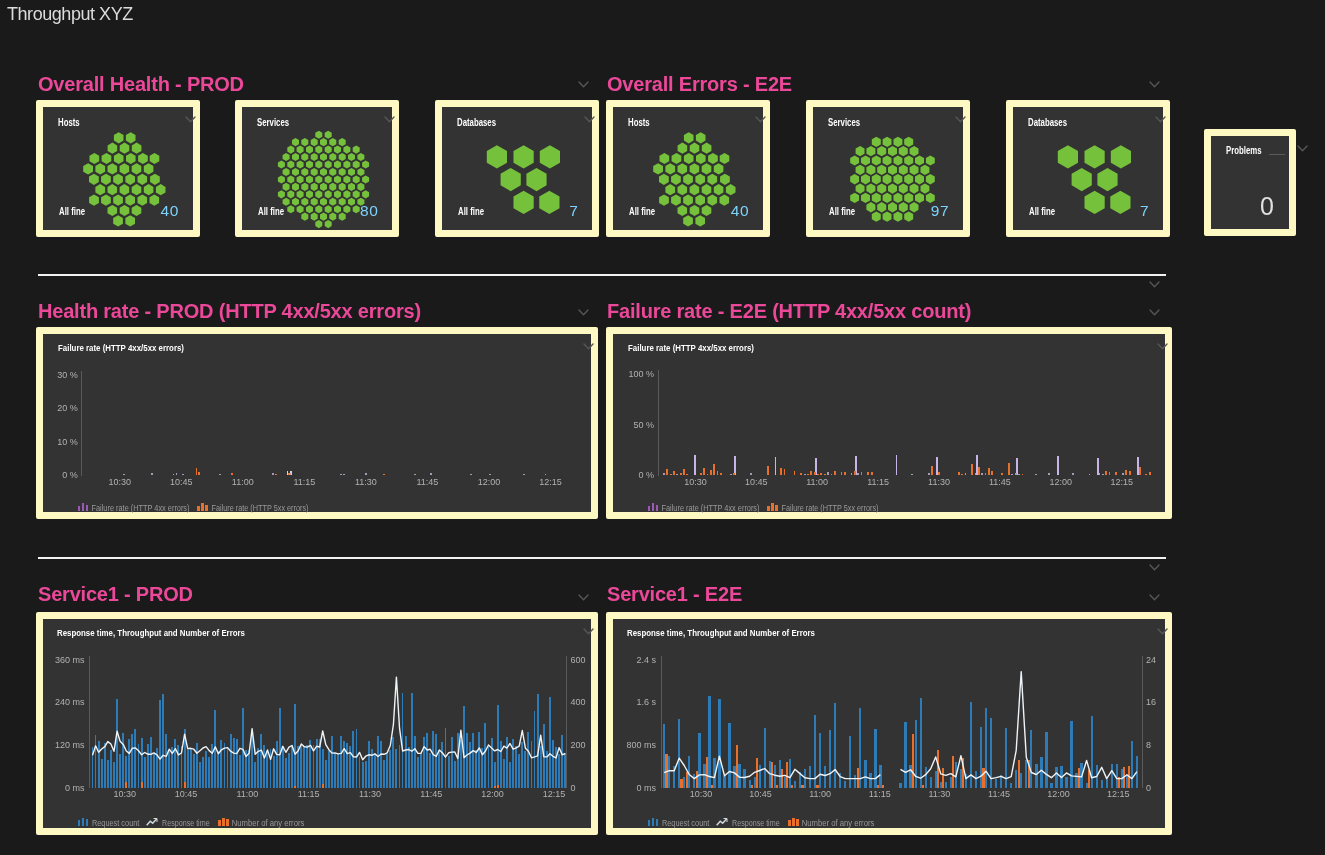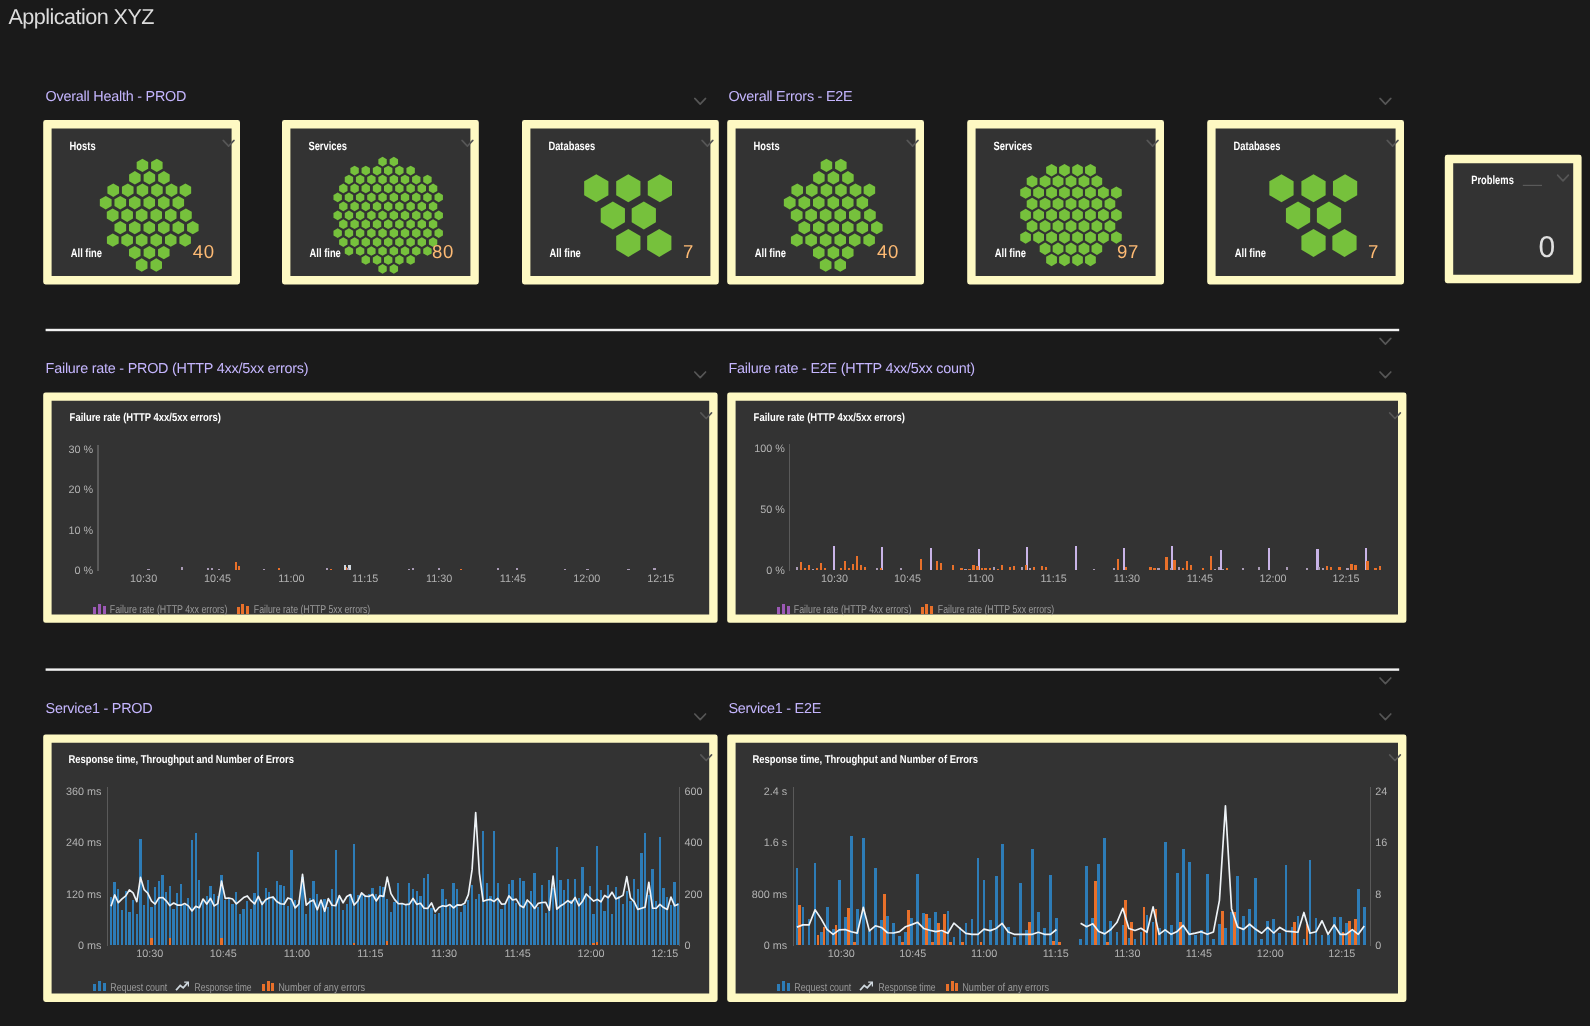--- a/index.html
+++ b/index.html
@@ -1,22 +1,22 @@
 <!DOCTYPE html>
 <html><head><meta charset="utf-8"><style>
 html,body{margin:0;padding:0;width:1325px;height:855px;background:#1a1a1a;overflow:hidden}
 body{font-family:"Liberation Sans",sans-serif;position:relative}
 .abs{position:absolute}
 .tile{position:absolute;background:#333333;border:7px solid #fef9c3;border-radius:2px;box-sizing:border-box}
-.sec{position:absolute;color:#c4b5fd;font-size:12px;font-weight:normal;letter-spacing:-0.2px;white-space:nowrap}
+.sec{position:absolute;color:#ec4899;font-size:20px;font-weight:bold;letter-spacing:-0.2px;white-space:nowrap}
 .tt{position:absolute;color:#ffffff;font-size:10px;font-weight:bold;transform:scaleX(0.78);transform-origin:left top;white-space:nowrap}
-.num{position:absolute;color:#fdba74;font-size:15.5px;letter-spacing:0.6px}
+.num{position:absolute;color:#7dd3fc;font-size:15.5px;letter-spacing:0.6px}
 .sep{position:absolute;height:2.4px;background:#f2f2f2}
 </style></head><body>
-<div class="abs" style="left:7px;top:4px;font-size:18px;color:#dcdcdc;letter-spacing:-0.45px">Application XYZ</div>
+<div class="abs" style="left:7px;top:4px;font-size:18px;color:#dcdcdc;letter-spacing:-0.45px">Throughput XYZ</div>
 <div class="sec" style="left:38px;top:73px">Overall Health - PROD</div>
 <div class="sec" style="left:607px;top:73px">Overall Errors - E2E</div>
 <svg class="abs" style="left:578px;top:80.5px" width="11" height="7.58">
     <path d="M1 1 L5.5 5.743 L10 1" stroke="#565656" stroke-width="1.4" fill="none" stroke-linecap="round" stroke-linejoin="round"></path>
   </svg>
 <svg class="abs" style="left:1149px;top:80.5px" width="11" height="7.58">
     <path d="M1 1 L5.5 5.743 L10 1" stroke="#565656" stroke-width="1.4" fill="none" stroke-linecap="round" stroke-linejoin="round"></path>
   </svg>
 <div class="tile" style="left:35.5px;top:100px;width:164px;height:136.5px">
     <div class="tt" style="left:15px;top:9.5px">Hosts</div>
@@ -319,33 +319,33 @@
       <polygon points="81.6,38.2 91.7,44.1 91.7,55.7 81.6,61.5 71.5,55.7 71.5,44.1" fill="#76c13c"></polygon>
       <polygon points="107.9,38.2 118.0,44.1 118.0,55.7 107.9,61.5 97.8,55.7 97.8,44.1" fill="#76c13c"></polygon>
       <polygon points="68.7,60.9 78.8,66.7 78.8,78.3 68.7,84.2 58.6,78.3 58.6,66.7" fill="#76c13c"></polygon>
       <polygon points="94.5,60.9 104.6,66.7 104.6,78.3 94.5,84.2 84.4,78.3 84.4,66.7" fill="#76c13c"></polygon>
       <polygon points="81.6,83.8 91.7,89.6 91.7,101.2 81.6,107.1 71.5,101.2 71.5,89.6" fill="#76c13c"></polygon>
       <polygon points="107.4,83.8 117.5,89.6 117.5,101.2 107.4,107.1 97.3,101.2 97.3,89.6" fill="#76c13c"></polygon>
     </svg>
     <div class="tt" style="left:16px;bottom:13px">All fine</div>
     <div class="num" style="bottom:10px;right:13.5px">7</div>
   </div>
-<div class="tile" style="left:1204px;top:128.5px;width:114px;height:107.5px">
+<div class="tile" style="left:1204px;top:128.5px;width:92px;height:107.5px">
     <div class="tt" style="left:15px;top:9.5px">Problems</div>
     <div class="abs" style="left:58px;top:18.5px;width:16px;height:1px;background:#5a5a5a"></div>
     <svg class="abs" style="left:86px;top:9px" width="11" height="7.58">
       <path d="M1 1 L5.5 5.743 L10 1" stroke="#565656" stroke-width="1.4" fill="none" stroke-linecap="round" stroke-linejoin="round"></path>
     </svg>
     <div class="abs" style="right:15px;bottom:8px;font-size:25px;color:#e0e0e0">0</div>
   </div>
 <div class="sep" style="left:38px;top:274px;width:1127.5px"></div>
 <svg class="abs" style="left:1149px;top:280.5px" width="11" height="7.58">
     <path d="M1 1 L5.5 5.743 L10 1" stroke="#565656" stroke-width="1.4" fill="none" stroke-linecap="round" stroke-linejoin="round"></path>
   </svg>
-<div class="sec" style="left:38px;top:299.5px">Failure rate - PROD (HTTP 4xx/5xx errors)</div>
+<div class="sec" style="left:38px;top:299.5px">Health rate - PROD (HTTP 4xx/5xx errors)</div>
 <div class="sec" style="left:607px;top:299.5px">Failure rate - E2E (HTTP 4xx/5xx count)</div>
 <svg class="abs" style="left:578px;top:309px" width="11" height="7.58">
     <path d="M1 1 L5.5 5.743 L10 1" stroke="#565656" stroke-width="1.4" fill="none" stroke-linecap="round" stroke-linejoin="round"></path>
   </svg>
 <svg class="abs" style="left:1149px;top:309px" width="11" height="7.58">
     <path d="M1 1 L5.5 5.743 L10 1" stroke="#565656" stroke-width="1.4" fill="none" stroke-linecap="round" stroke-linejoin="round"></path>
   </svg>
 <div class="tile" style="left:36px;top:327px;width:561.5px;height:191.5px">
     <svg class="abs" style="left:539.5px;top:9px" width="11" height="7.58">
       <path d="M1 1 L5.5 5.743 L10 1" stroke="#565656" stroke-width="1.4" fill="none" stroke-linecap="round" stroke-linejoin="round"></path>

